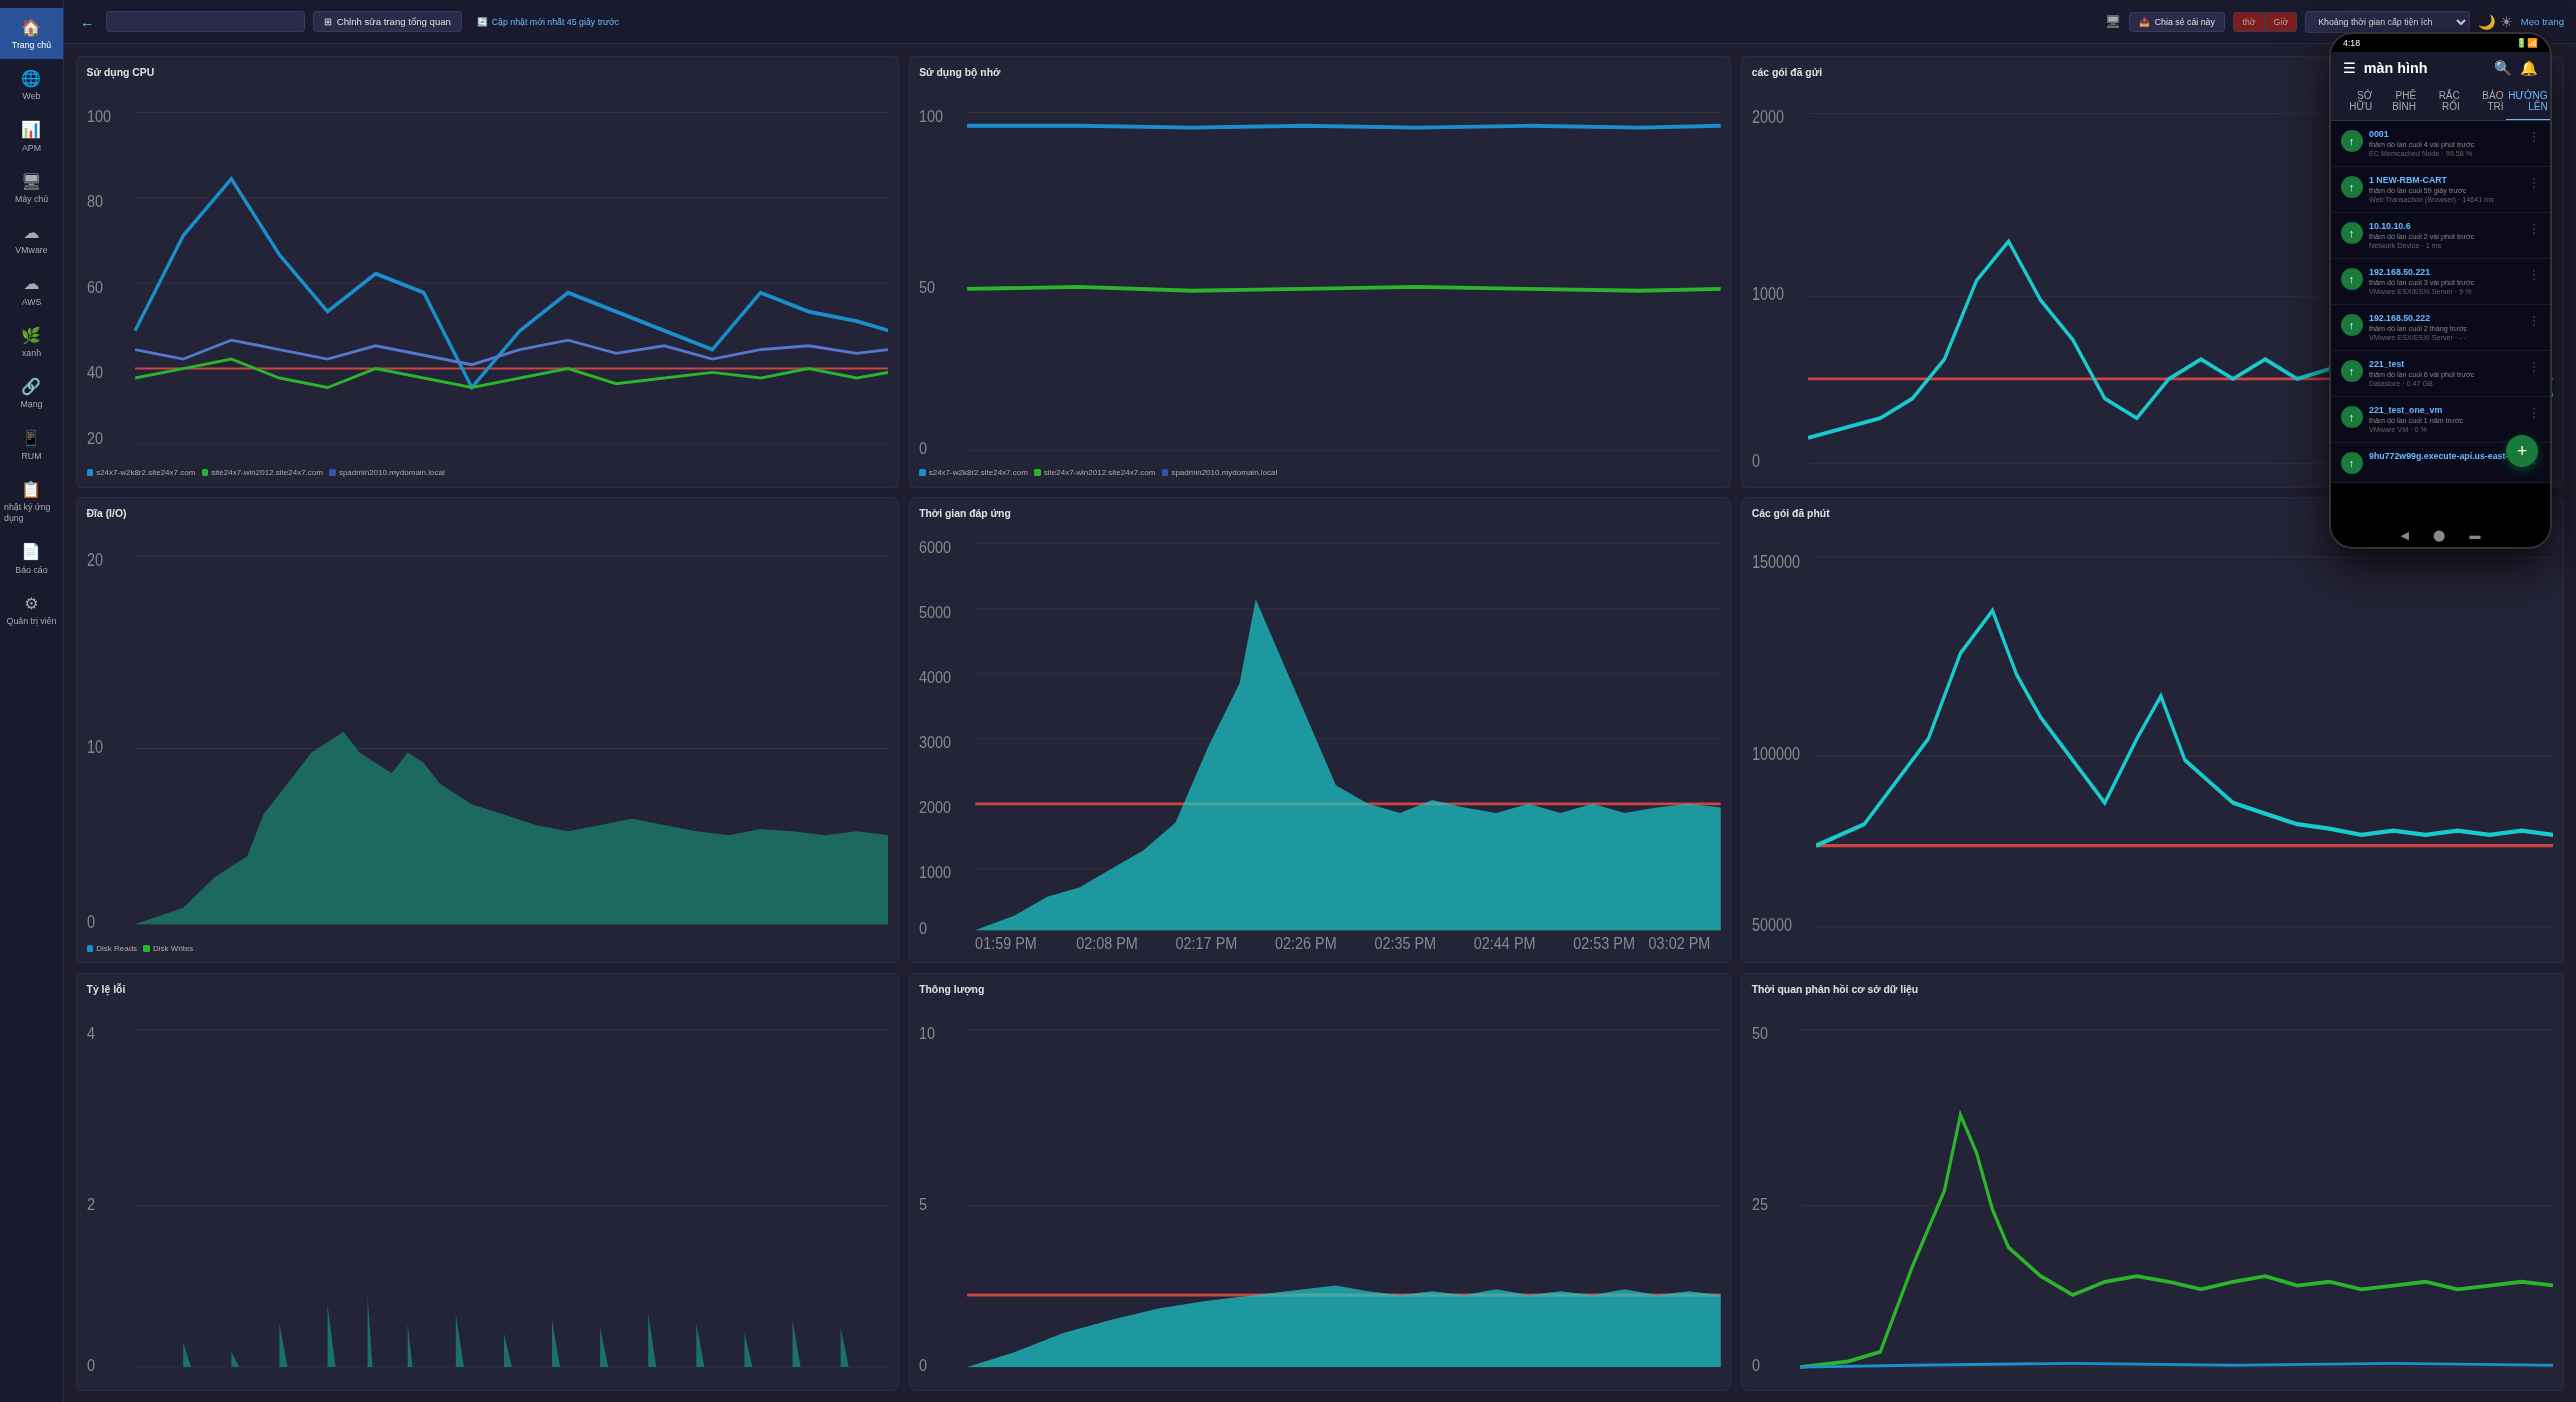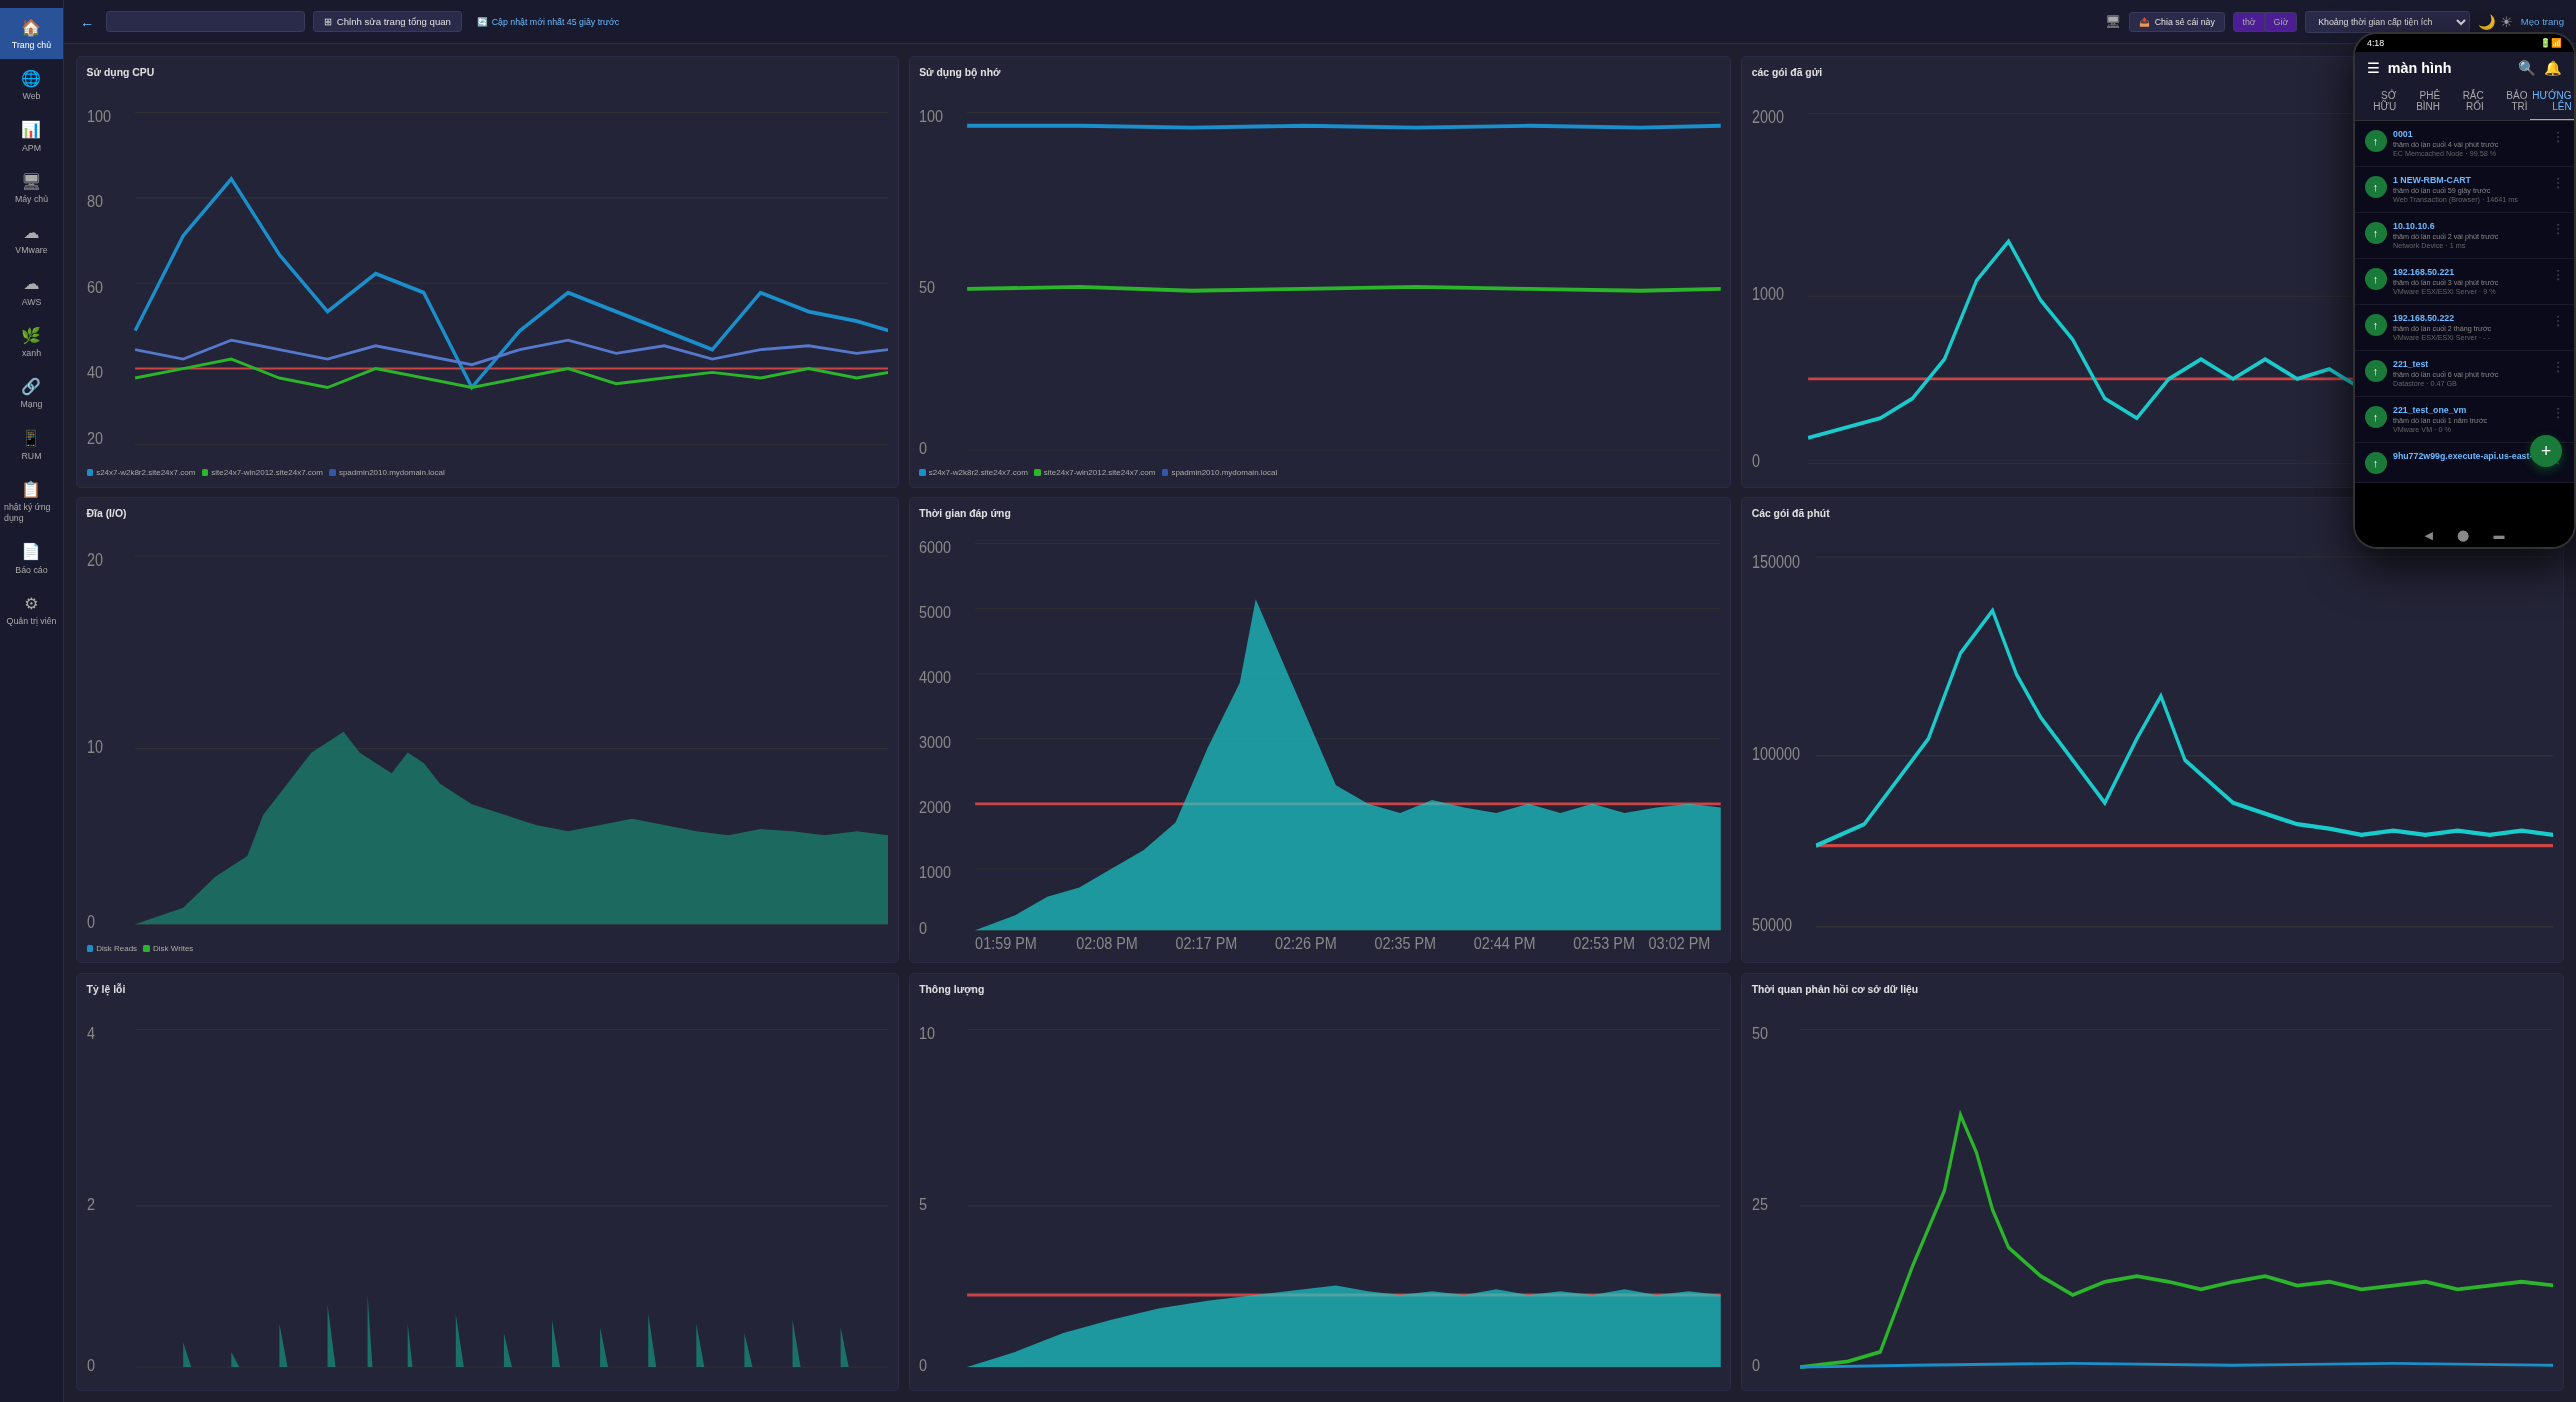--- a/index.html
+++ b/index.html
@@ -112,21 +112,21 @@
       font-size: 8.8px;
       display: flex;
       align-items: center;
       gap: 4px;
     }
     .topbar-time-toggle {
       display: flex;
       gap: 0;
     }
     .topbar-time-btn {
-      background: #4c1d95;
+      background: #7f1d1d;
       border: 0.8px solid #3a3a5a;
       color: #aaa;
       padding: 4px 8px;
       cursor: pointer;
       font-size: 8.8px;
     }
     .topbar-time-btn:first-child { border-radius: 3.2px 0 0 3.2px; }
     .topbar-time-btn:last-child { border-radius: 0 3.2px 3.2px 0; }
     .topbar-interval {
       background: #2a2a4a;
@@ -233,21 +233,21 @@
     .mobile-overlay {
       position: absolute;
       right: 0;
       top: 0;
       width: 239px;
       height: 100%;
       z-index: 100;
     }
     .mobile-device {
       position: absolute;
-      right: 0;
+      right: 24px;
       top: 32px;
       width: 223px;
       background: #000;
       border-radius: 24px;
       border: 2.4px solid #333;
       overflow: hidden;
       box-shadow: 0 16px 48px rgba(0,0,0,0.8);
     }
     .mobile-status-bar {
       background: #000;

